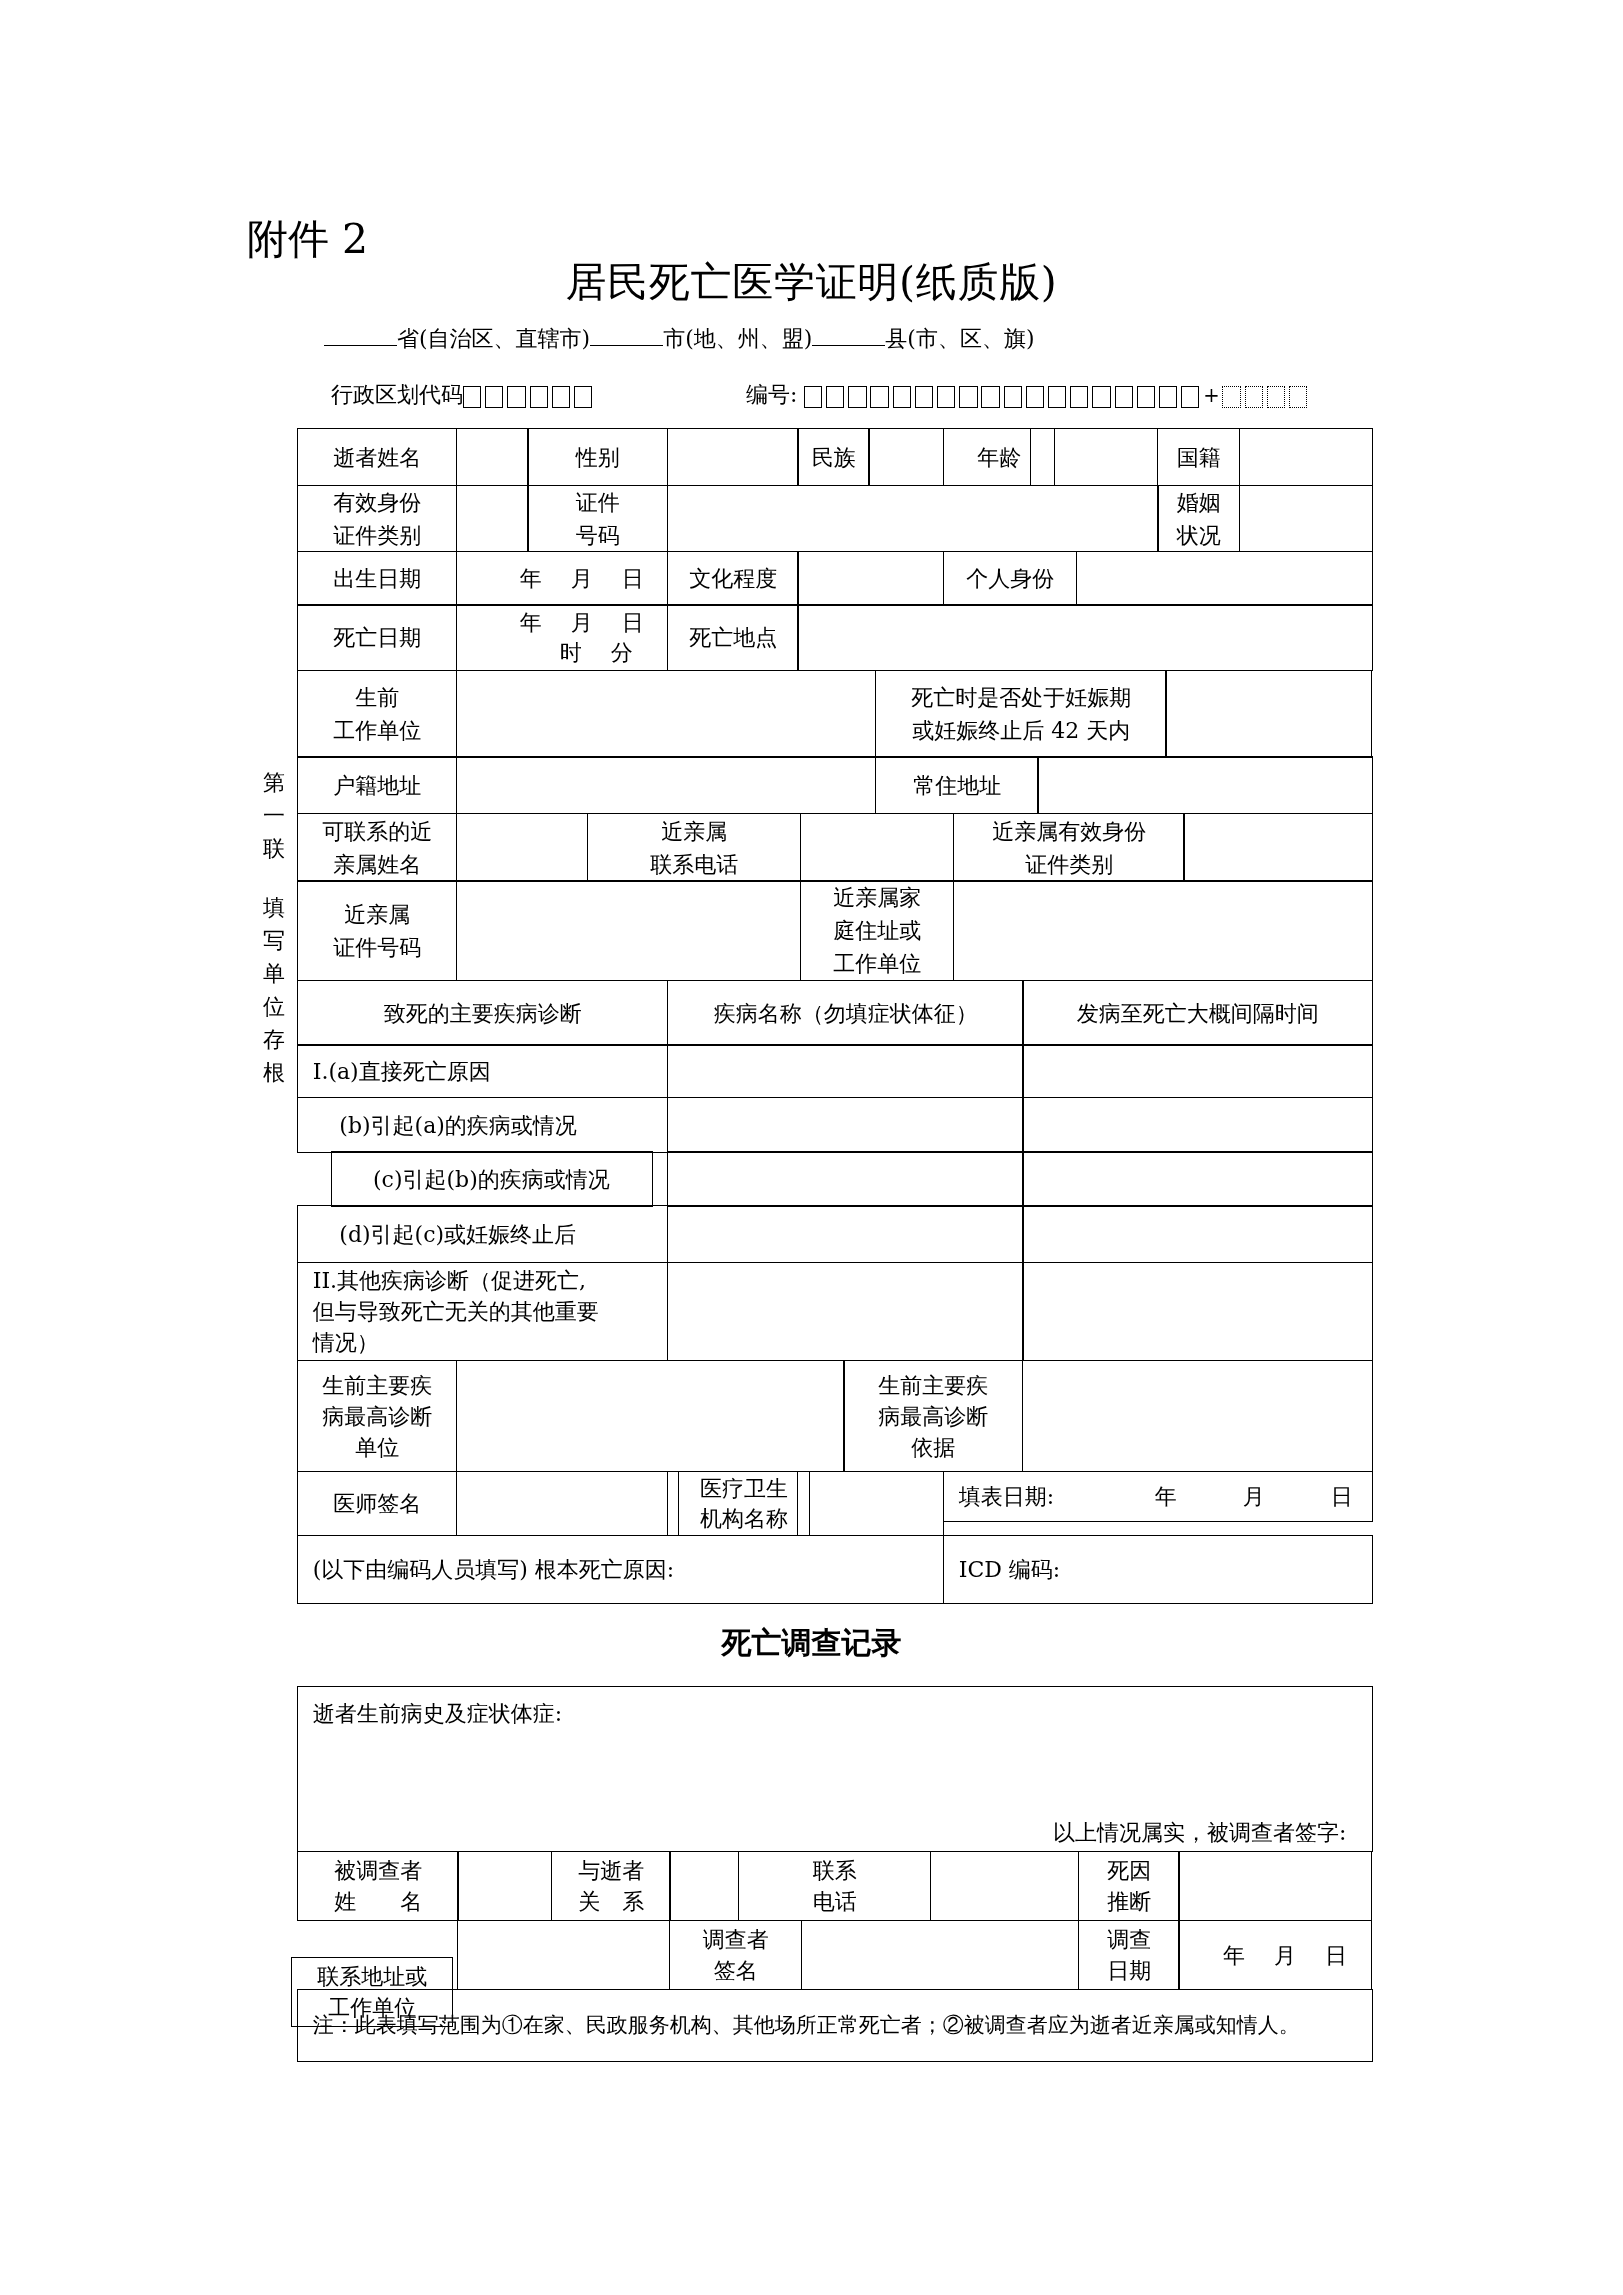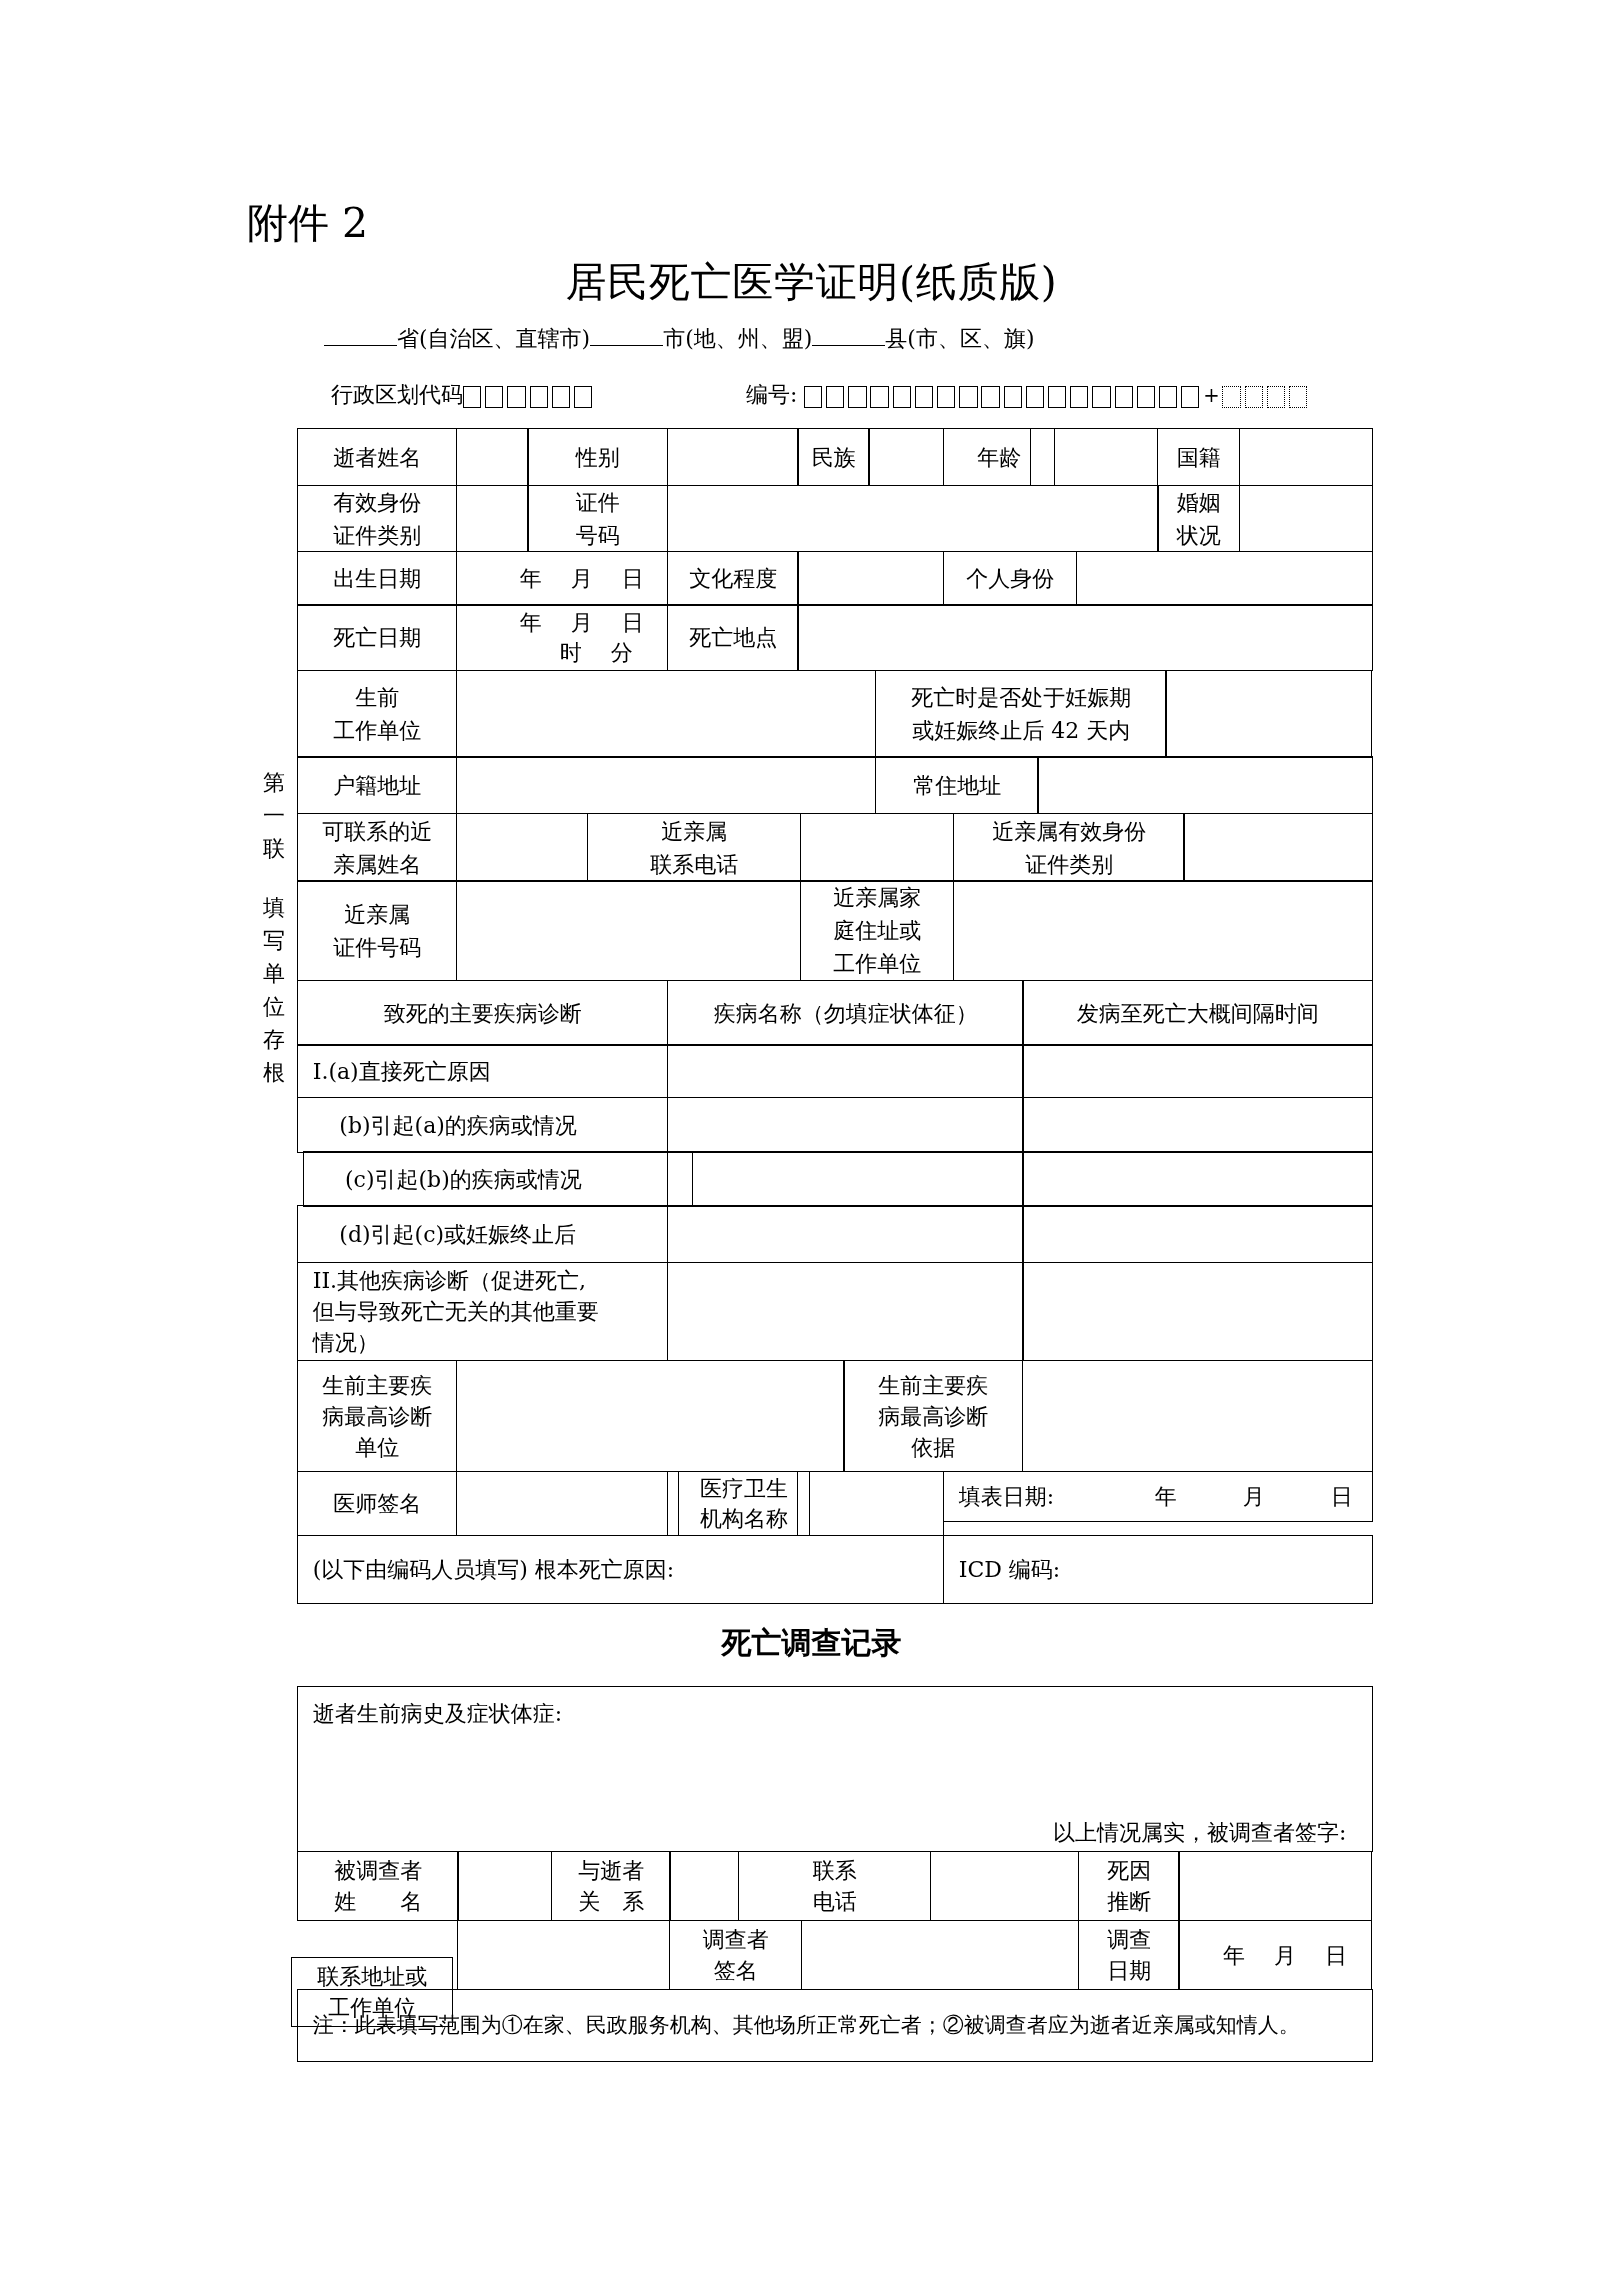--- a/index.html
+++ b/index.html
@@ -1,19 +1,19 @@
 <!DOCTYPE html>
 <html style="font-size:10.5px"><head>
 <meta charset="utf-8">
 <style>
   html,body{margin:0;padding:0;background:#ffffff;}
   body{width:1623px;height:2295px;position:relative;overflow:hidden;
        font-family:"DejaVu Serif","Liberation Serif",serif;color:#000;}
   .abs{position:absolute;}
-  .attach{left:247px;top:196px;font-size:41px;font-family:"DejaVu Serif",serif;text-align:center;}
+  .attach{left:247px;top:212px;font-size:41px;font-family:"DejaVu Serif",serif;text-align:center;}
   .title{left:0;width:1623px;top:255px;text-align:center;font-size:41px;font-family:"DejaVu Serif",serif;letter-spacing:0.7px;}
   .region{left:324px;top:324px;font-size:22px;white-space:pre;}
   .region .blank{display:inline-block;width:73px;border-bottom:1.3px solid #000;height:19.6px;vertical-align:baseline;}
   .codeline{top:380px;font-size:22px;white-space:nowrap;display:flex;align-items:center;}
   .box{display:inline-block;width:18.3px;height:22px;border:1.3px solid #000;margin-right:3.9px;box-sizing:border-box;vertical-align:middle;}
   .dbox{display:inline-block;width:18.3px;height:22px;border:1.3px dotted #000;margin-right:3.9px;box-sizing:border-box;vertical-align:middle;}
   .plus{margin:0 2.6px 0 0;font-size:19.6px;}
   .cell{position:absolute;box-sizing:border-box;border:1.3px solid #000;margin-left:-0.7px;margin-top:-0.7px;
         display:flex;align-items:center;justify-content:center;text-align:center;
         font-size:22px;line-height:33px;overflow:hidden;}
@@ -129,21 +129,21 @@
   <div class="cell" style="left:1023px;top:981px;width:351px;height:66px;">发病至死亡大概间隔时间</div>
 
   <div class="cell left" style="left:298px;top:1045px;width:371px;height:54px;">I.(a)直接死亡原因</div>
   <div class="cell" style="left:668px;top:1045px;width:357px;height:54px;"></div>
   <div class="cell" style="left:1023px;top:1045px;width:351px;height:54px;"></div>
 
   <div class="cell left inset" style="left:298px;top:1098px;width:371px;height:56px;">(b)引起(a)的疾病或情况</div>
   <div class="cell" style="left:668px;top:1098px;width:357px;height:56px;"></div>
   <div class="cell" style="left:1023px;top:1098px;width:351px;height:56px;"></div>
 
-  <div class="cell left inset" style="left:282px;top:1152px;width:390px;height:56px;margin-left:21px;">(c)引起(b)的疾病或情况</div>
+  <div class="cell left inset" style="left:310px;top:1152px;width:322px;height:56px;margin-left:21px;">(c)引起(b)的疾病或情况</div>
   <div class="cell" style="left:668px;top:1152px;width:357px;height:56px;"></div>
   <div class="cell" style="left:1023px;top:1152px;width:351px;height:56px;"></div>
 
   <div class="cell left inset" style="left:298px;top:1206px;width:371px;height:58px;">(d)引起(c)或妊娠终止后</div>
   <div class="cell" style="left:668px;top:1206px;width:357px;height:58px;"></div>
   <div class="cell" style="left:1023px;top:1206px;width:351px;height:58px;"></div>
 
   <div class="cell left ml" style="left:298px;top:1263px;width:371px;height:99px;line-height:31px;padding-left:14.4px;">II.其他疾病诊断（促进死亡,
 但与导致死亡无关的其他重要
 情况）</div>

